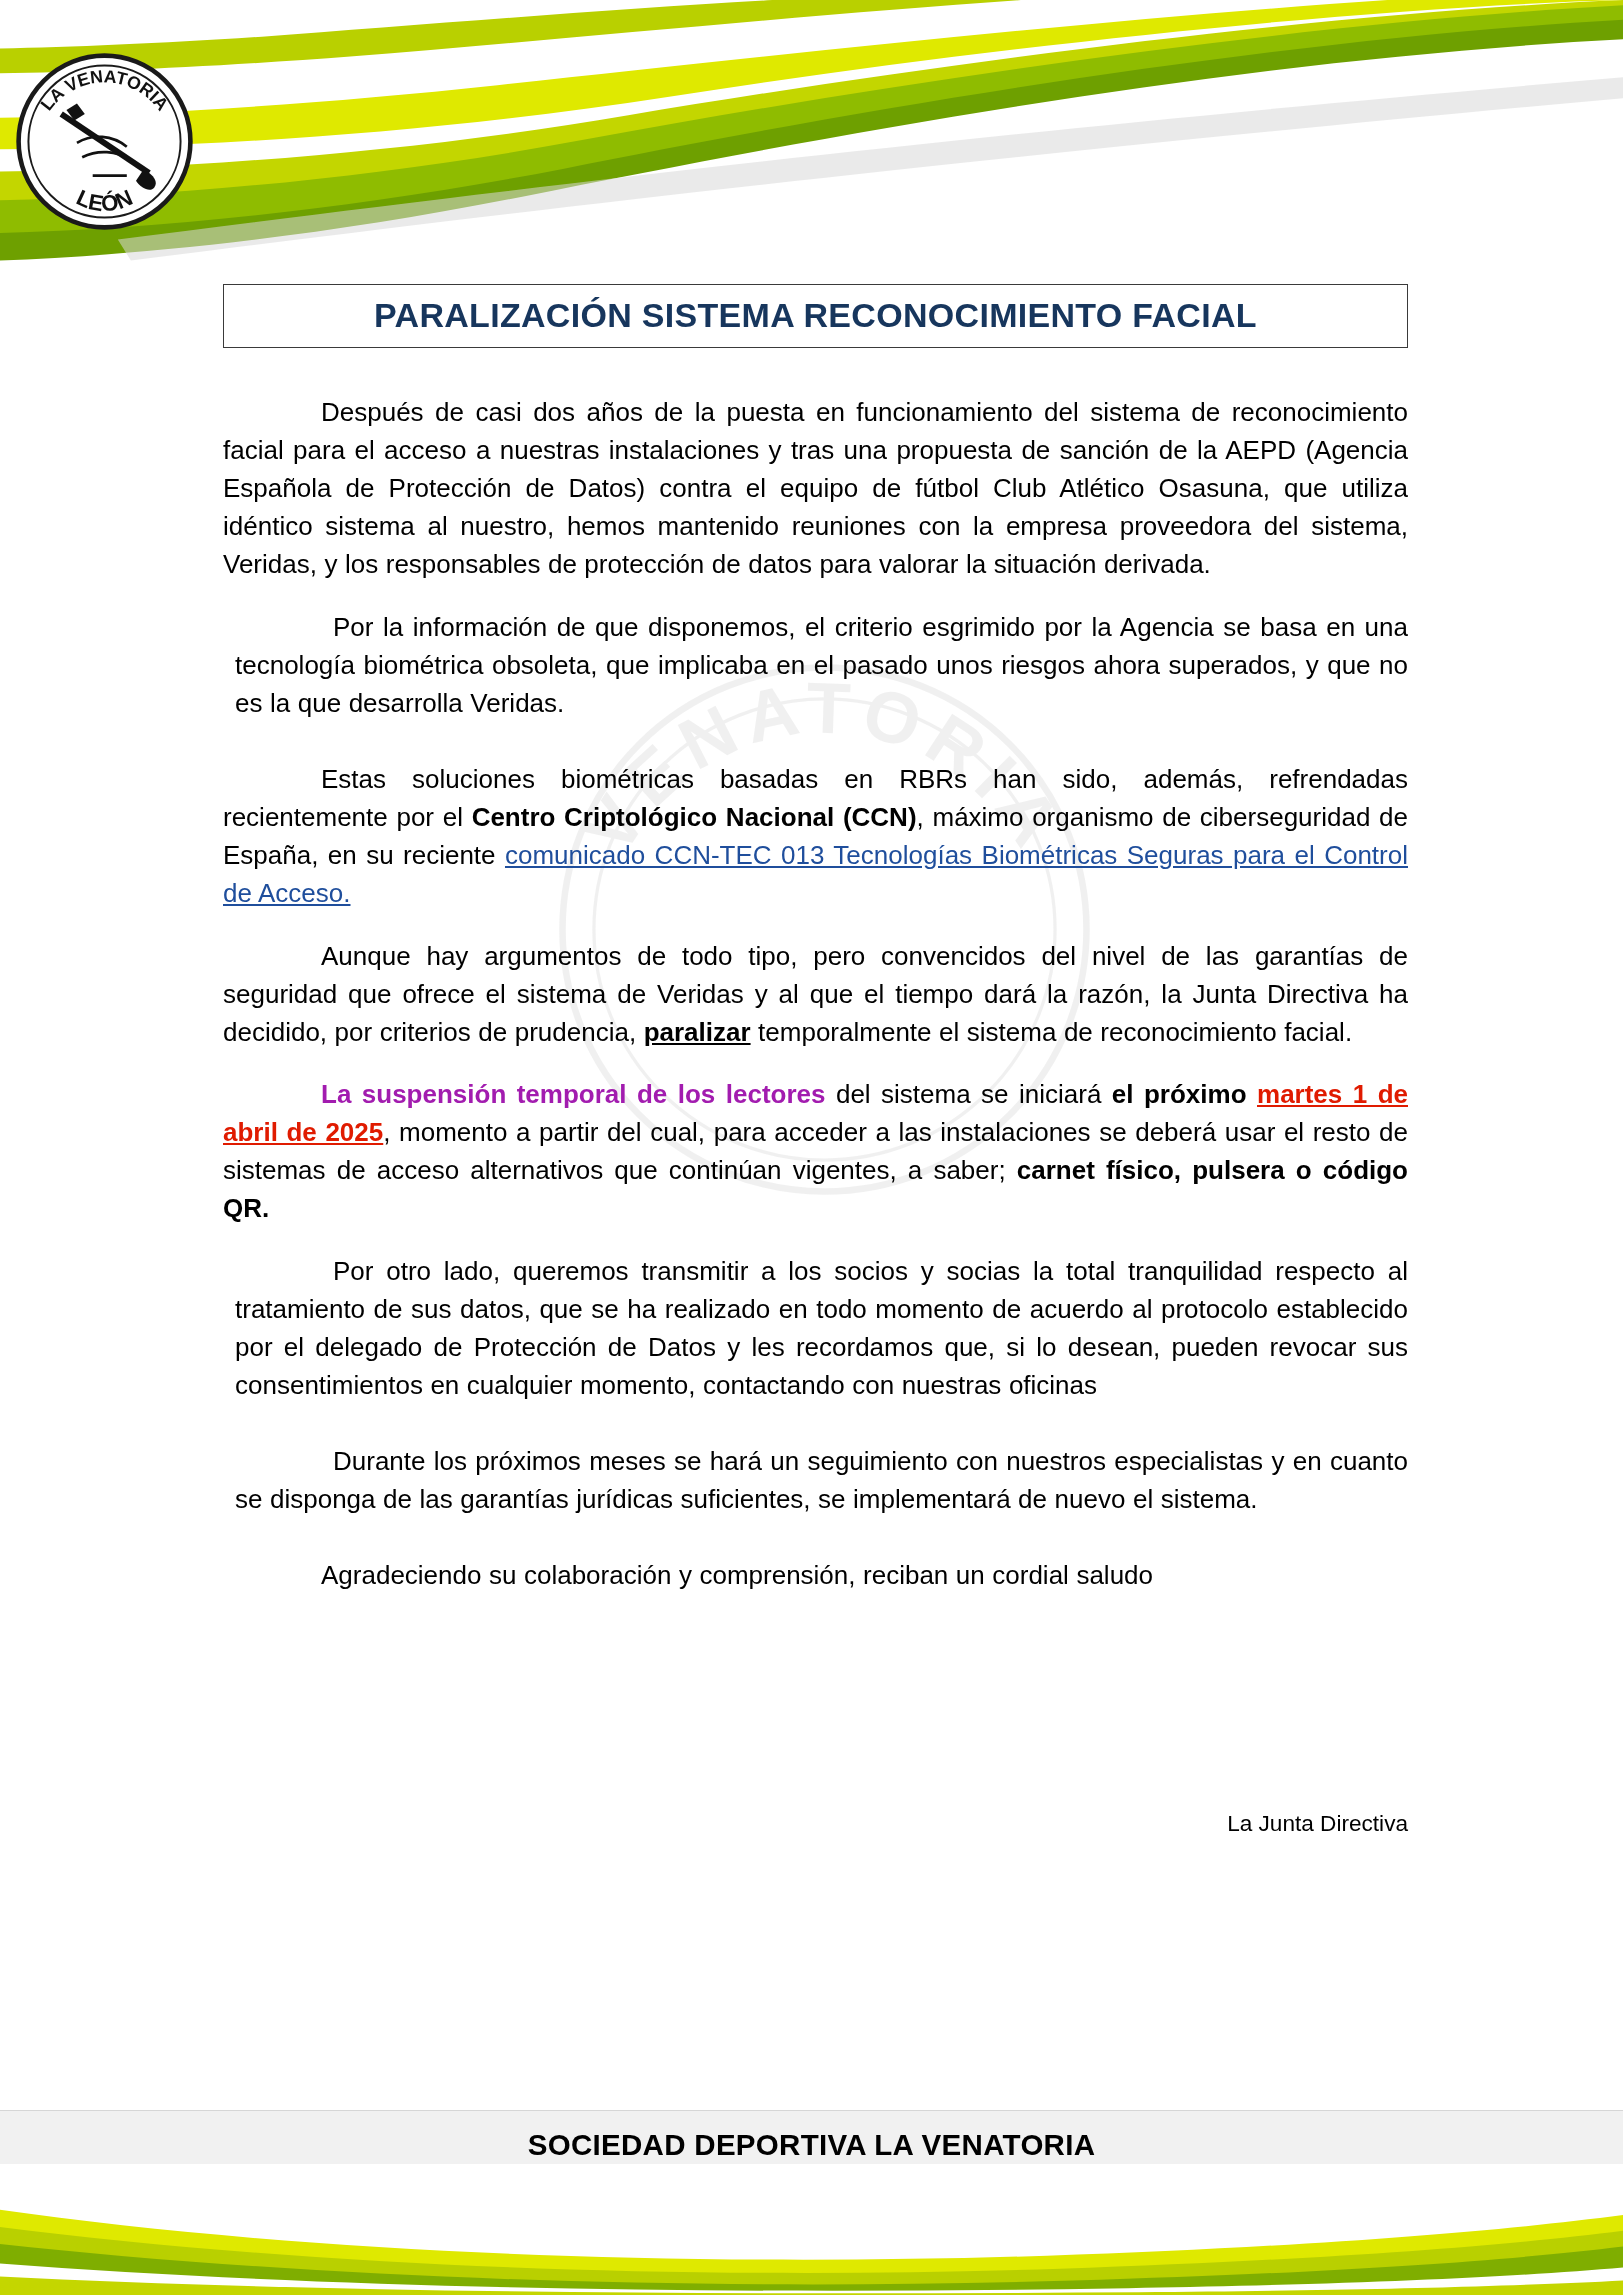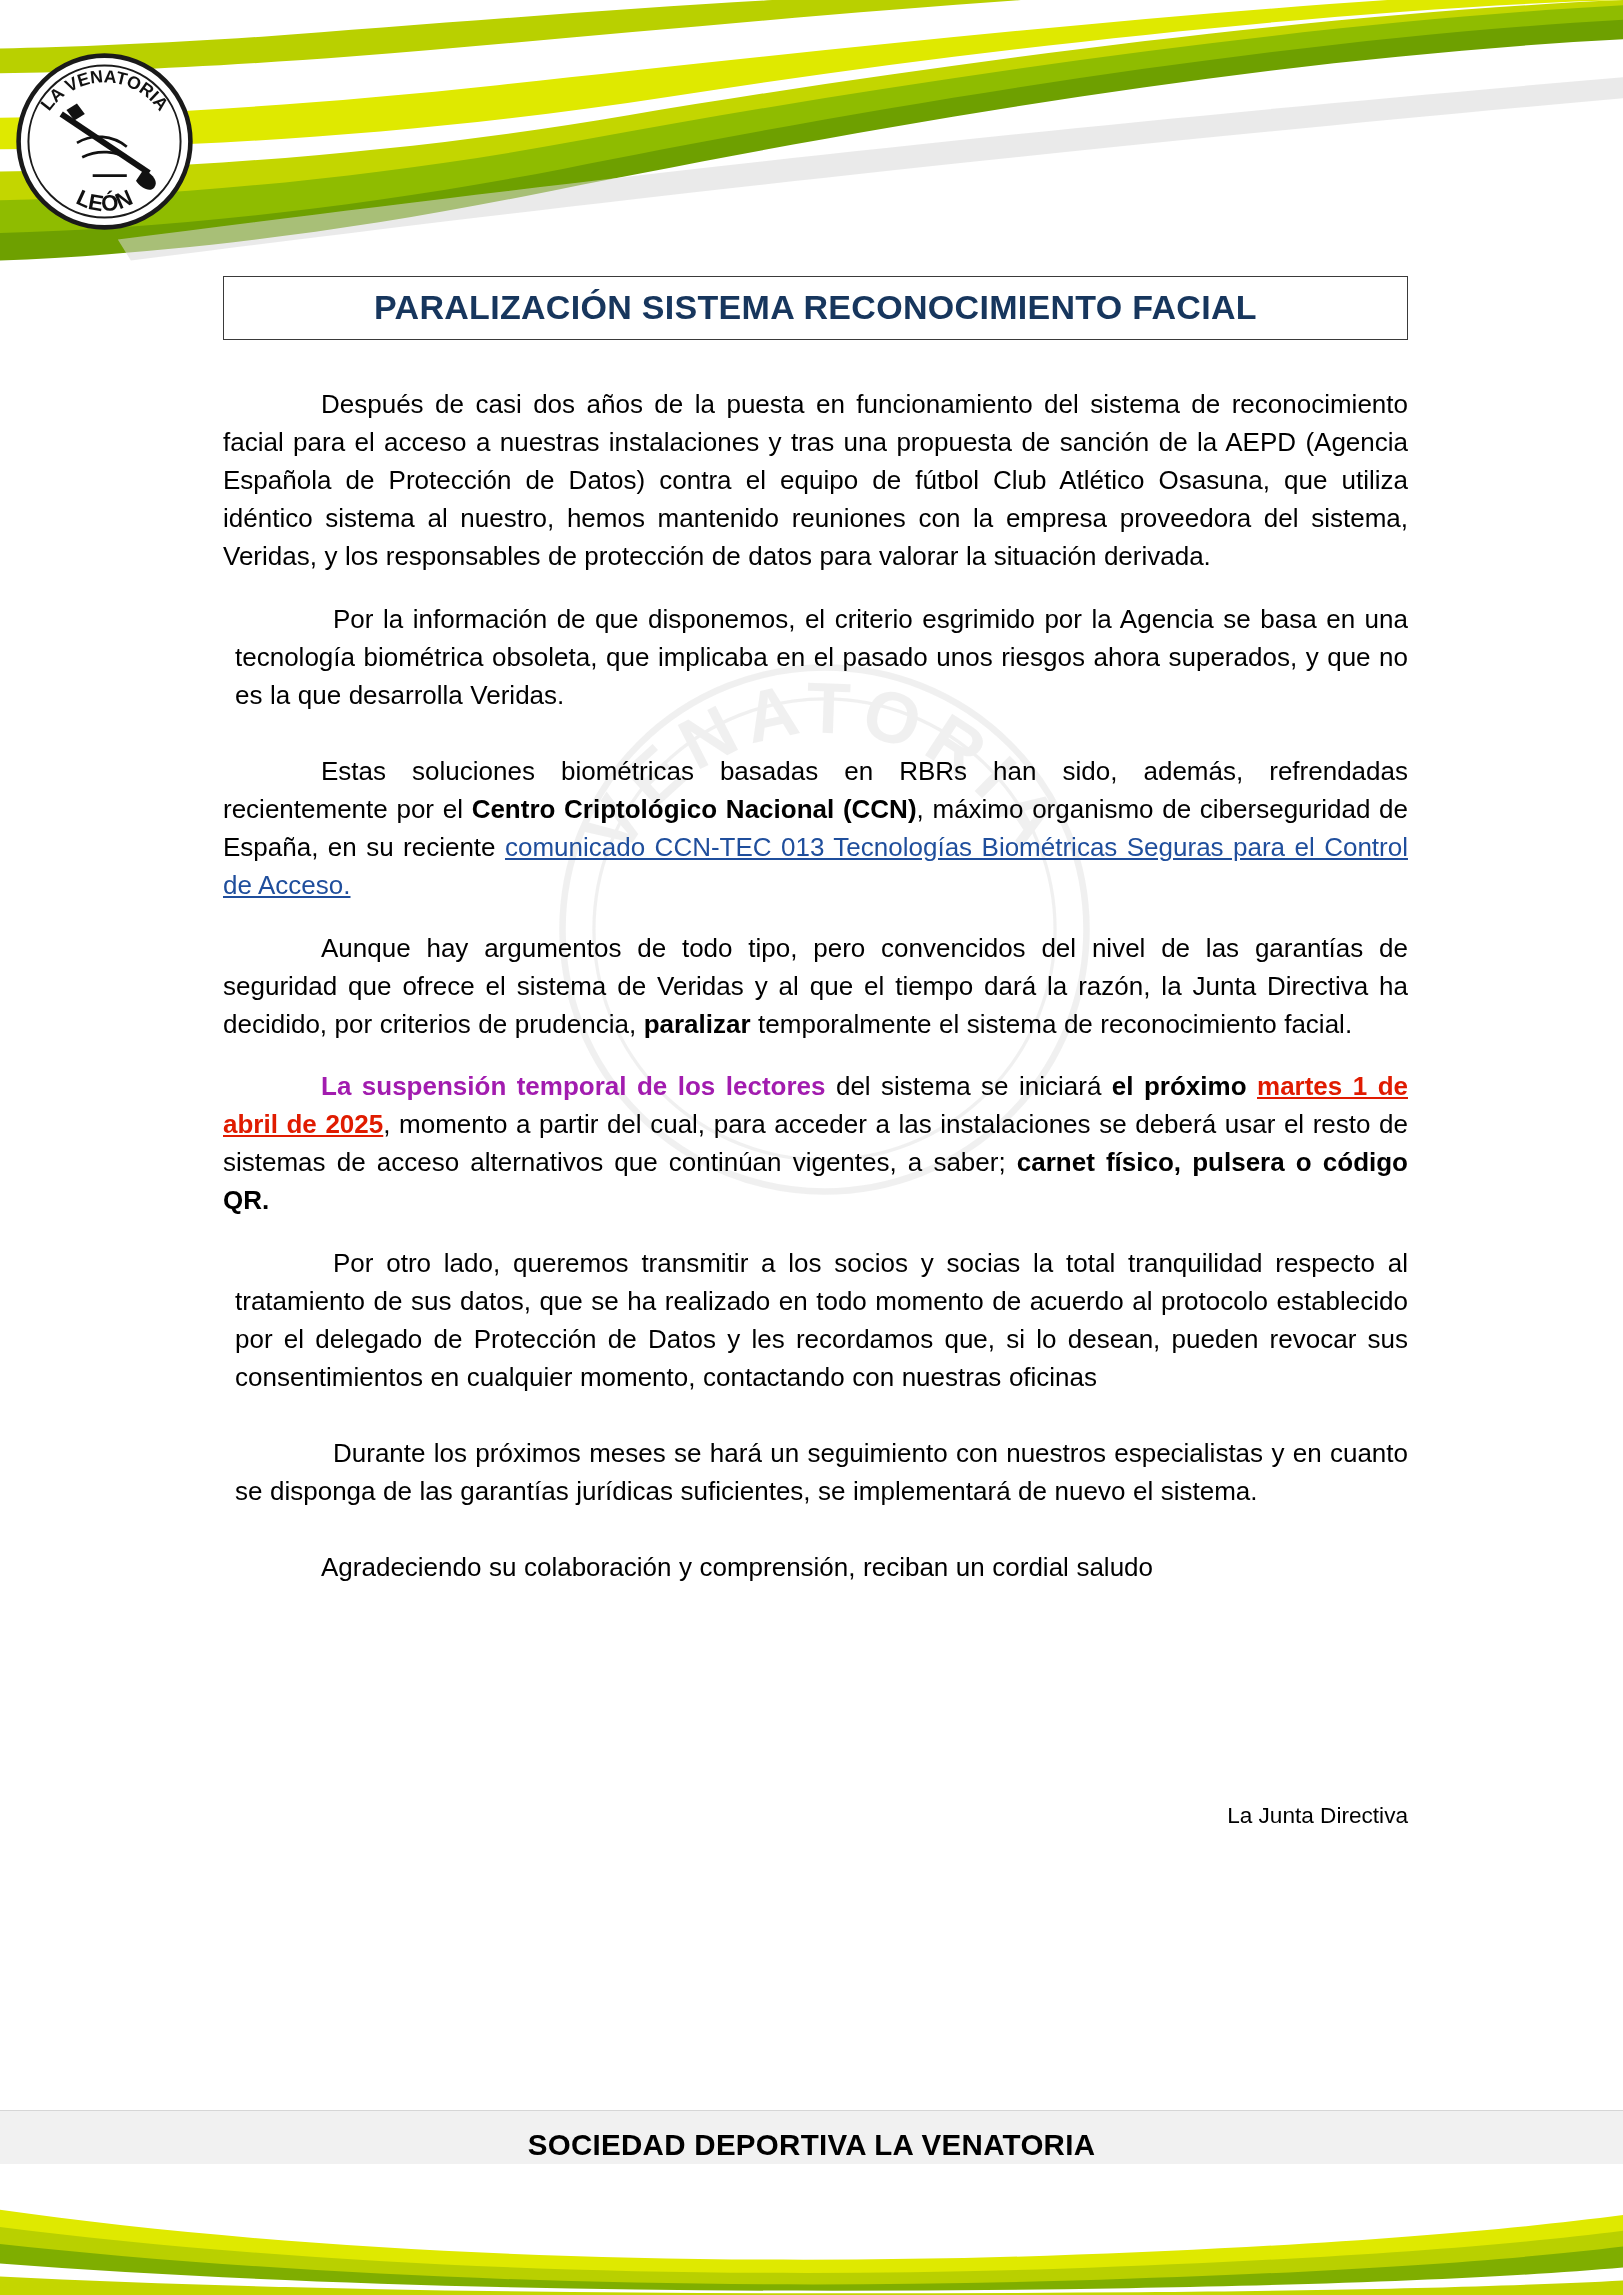--- a/index.html
+++ b/index.html
@@ -55,21 +55,21 @@
     left: 497px;
     width: 655px;
     height: 655px;
     opacity: 0.12;
     pointer-events: none;
   }
 
   
   .doc {
     position: absolute;
-    top: 276px;
+    top: 284px;
     left: 223px;
     width: 1185px;
   }
 
   .title-box {
     border: 1.3px solid #3a3a3a;
     padding: 11.8px 6.5px 13px 6.5px;
     text-align: center;
     margin-bottom: 46px;
   }
@@ -86,21 +86,21 @@
     line-height: 1.46;
     color: #000000;
     text-align: justify;
     margin: 0 0 25px 0;
     text-indent: 98px;
     word-spacing: 0.3px;
   }
   p.gap-lg { margin-bottom: 38px; margin-left: 12px; }
 
   .b { font-weight: bold; }
-  .u { }
+  .u { text-decoration: underline; }
   .link {
     color: #1f4e9c;
     text-decoration: underline;
   }
   .red {
     color: #a21caf;
     font-weight: bold;
   }
   .red-u {
     color: #e01b00;

